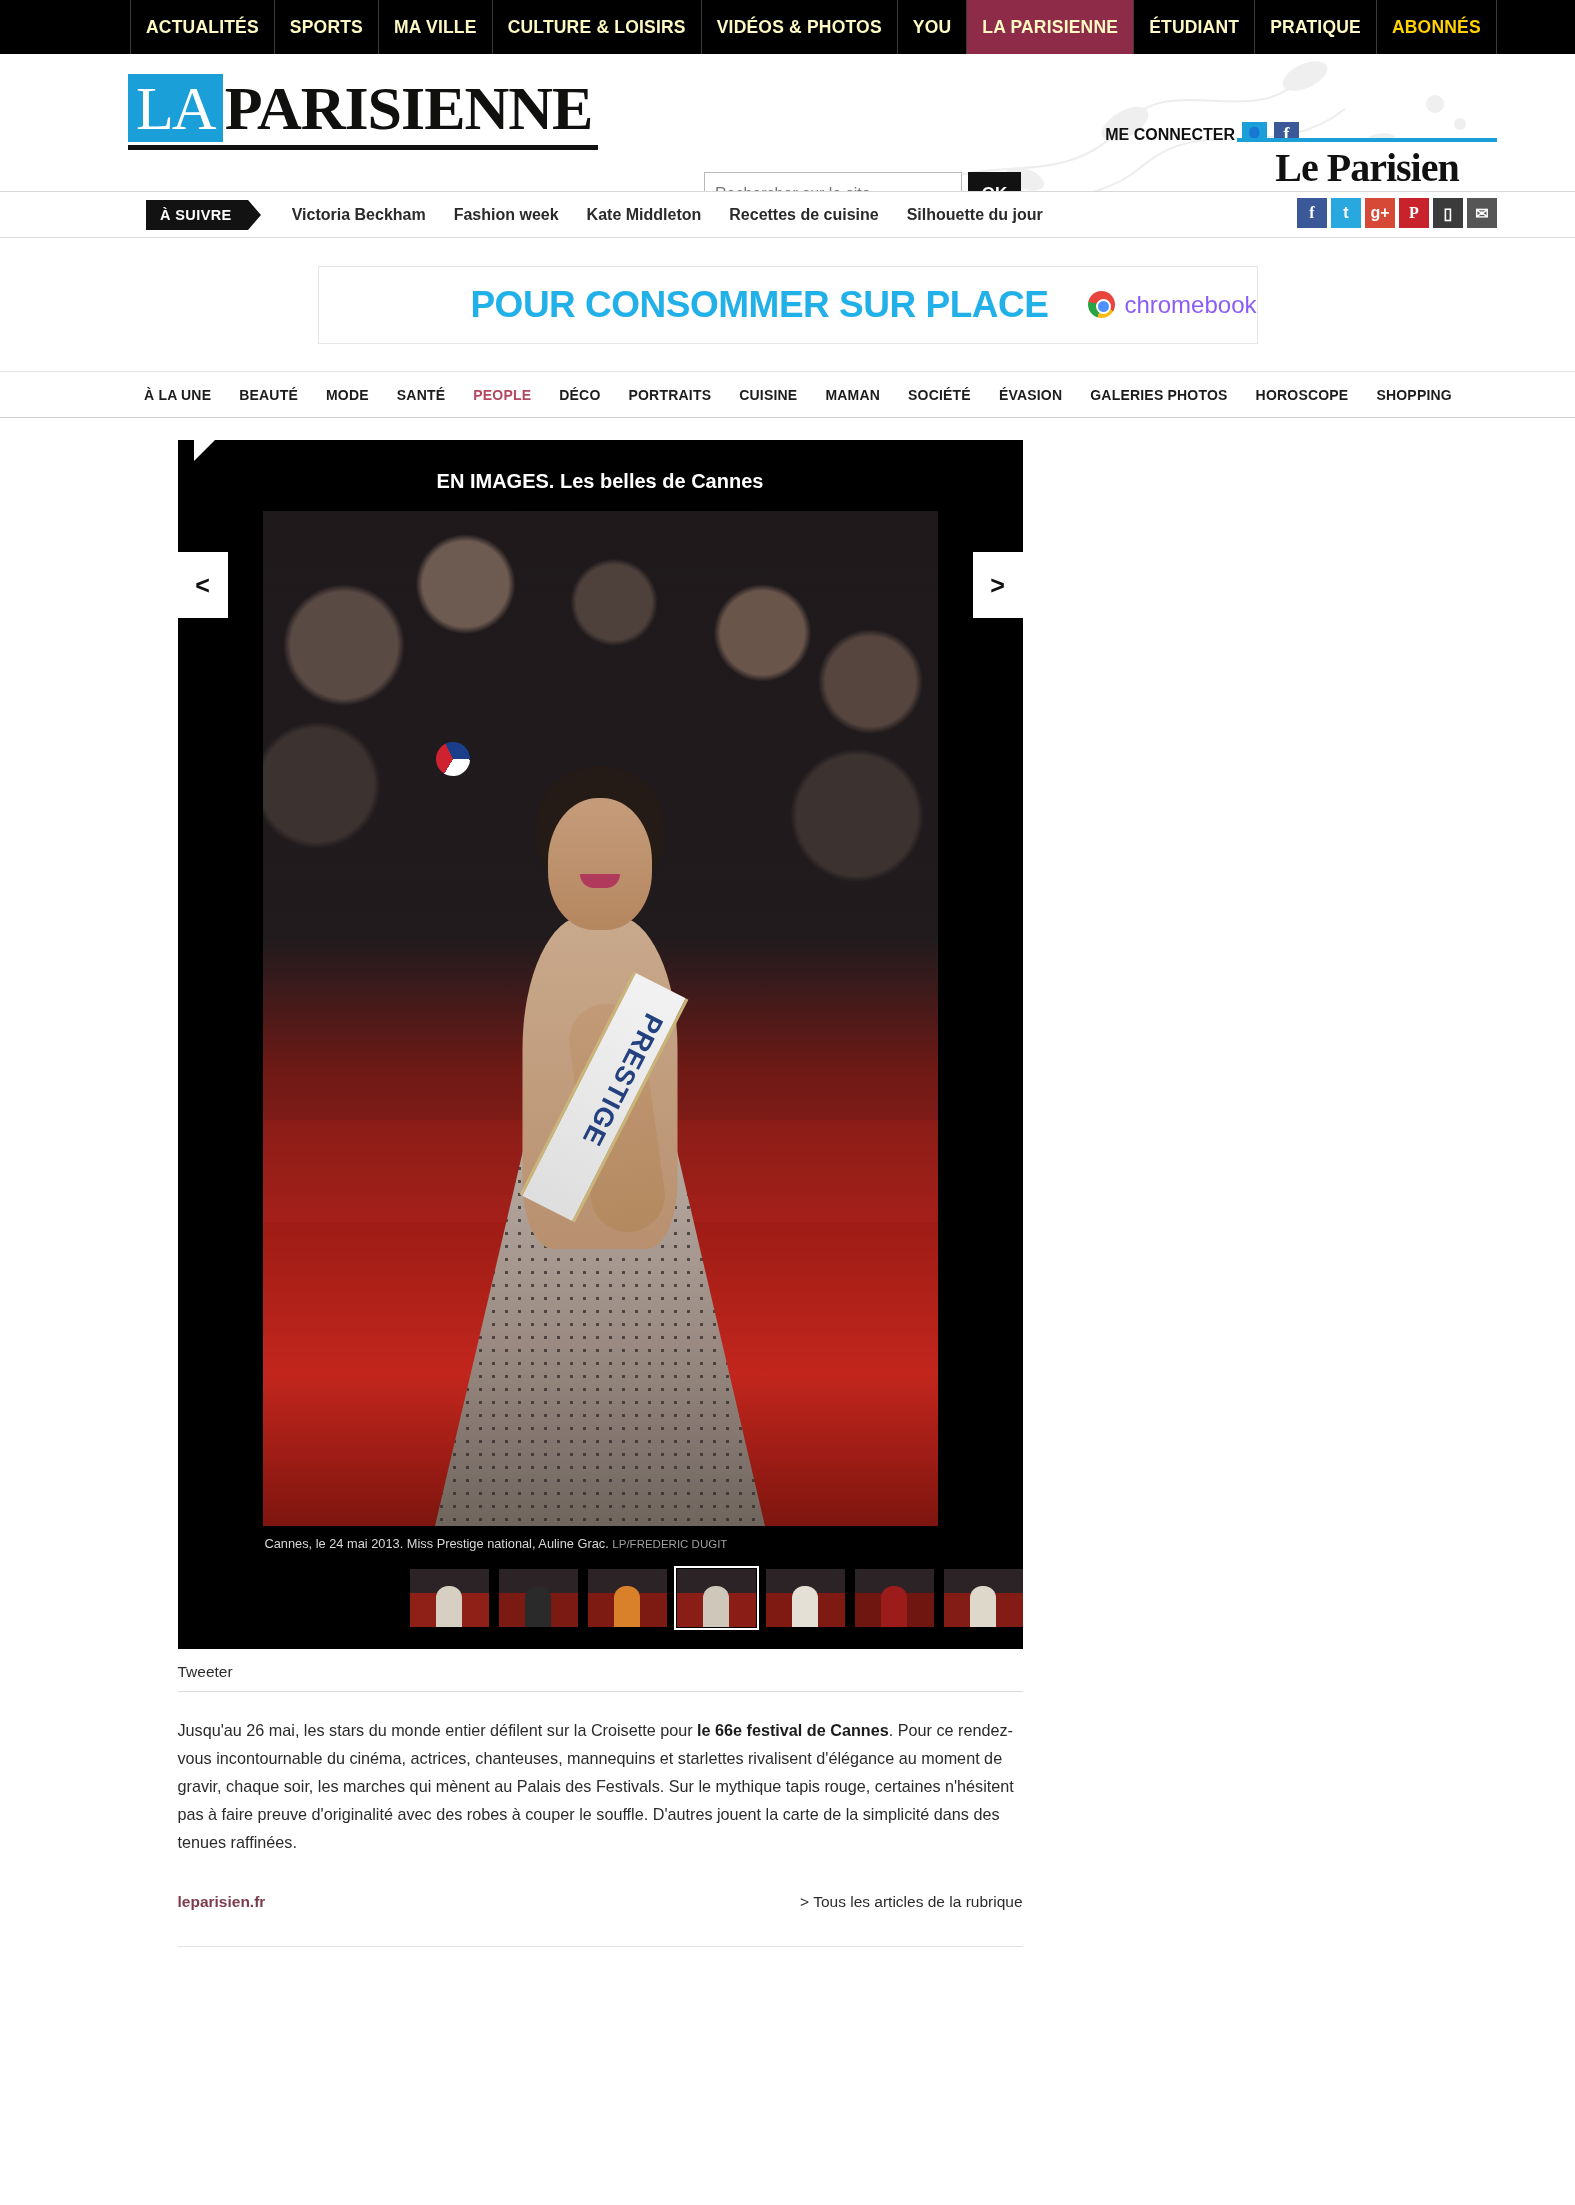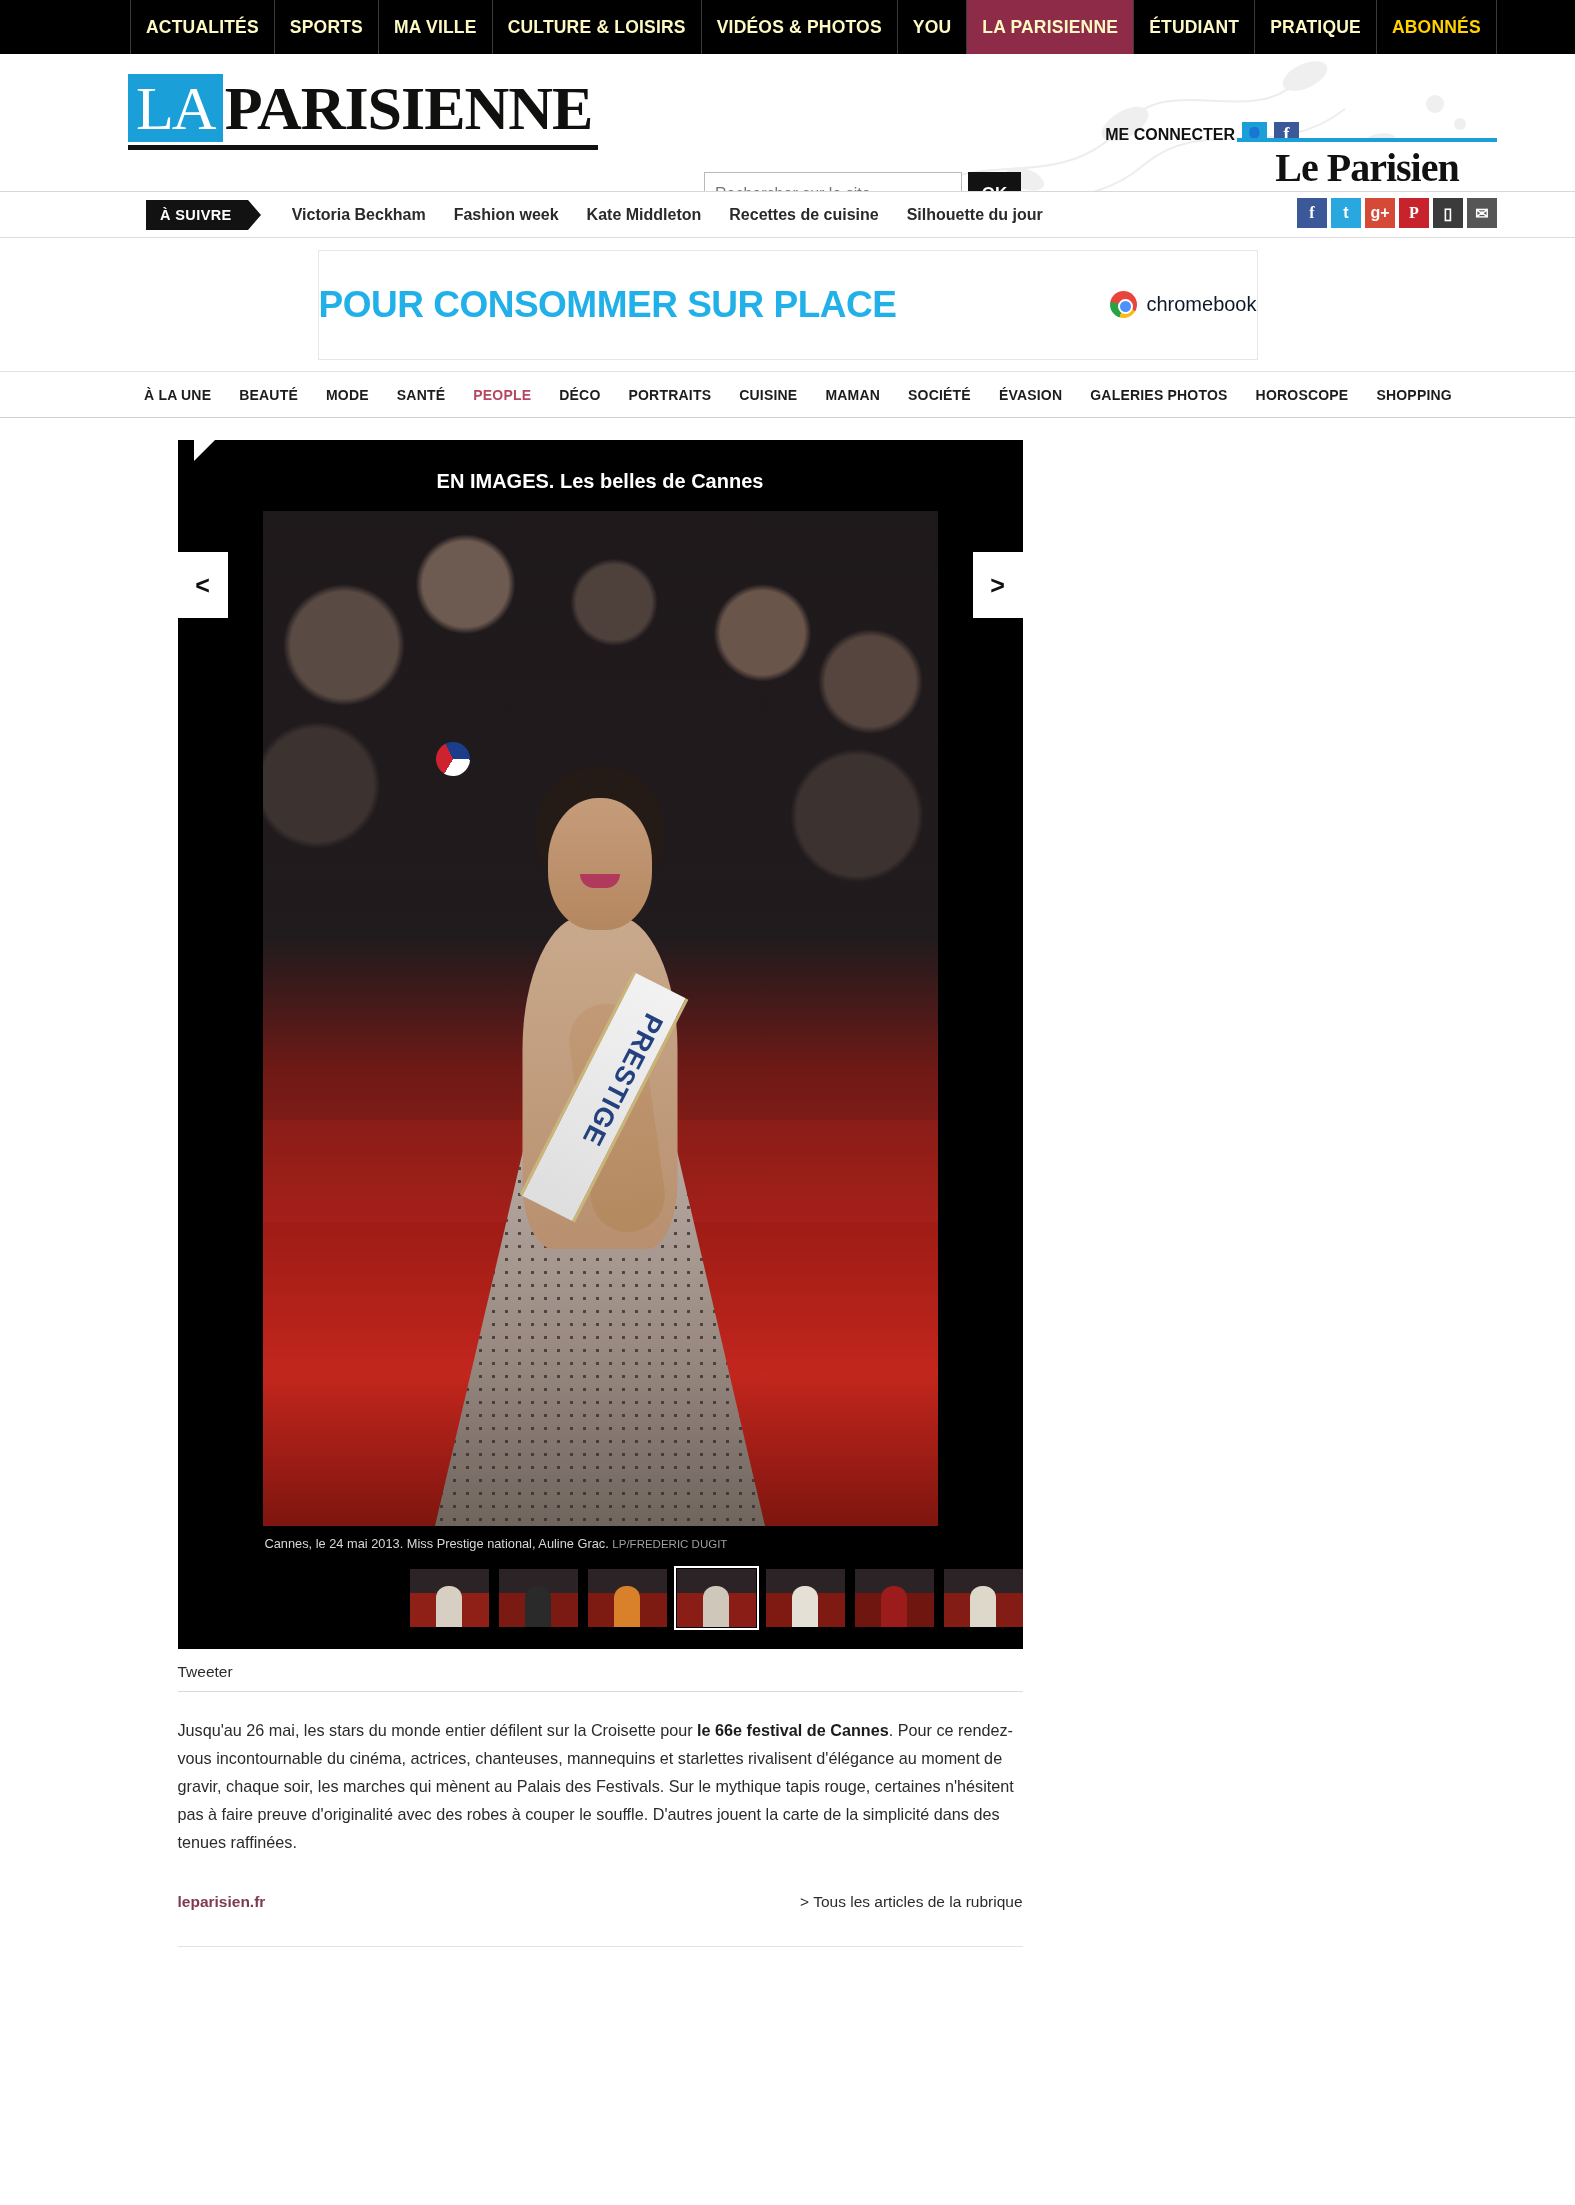--- a/index.html
+++ b/index.html
@@ -225,40 +225,40 @@
   
   .adwrap {
     height: 134px;
     display: flex;
     justify-content: center;
     align-items: center;
     background: #fff;
     border-bottom: 1px solid #e2e2e2;
   }
   .ad {
-    width: 940px; height: 110px;
+    width: 940px; height: 78px;
     border: 1px solid #e6e6e6;
     background: #fff;
     display: flex;
     align-items: center;
-    justify-content: space-between;
-    gap: 28px;
+    justify-content: flex-end;
+    gap: 40px;
   }
   .ad-text {
     color: #21b0e8;
     font-size: 37px;
     font-weight: bold;
     letter-spacing: -.5px;
   }
   .ad-brand {
     display: flex;
     align-items: center;
     gap: 9px;
-    color: #0f172a;
-    font-size: 20px;
+    color: #8b5cf6;
+    font-size: 24px;
   }
   .chrome-dot {
     width: 27px; height: 27px;
     border-radius: 50%;
     background: conic-gradient(#e8453c 0 33%, #f8bb15 0 55%, #28a445 0 78%, #e8453c 0 100%);
     position: relative;
   }
   .chrome-dot:after {
     content: "";
     position: absolute;

